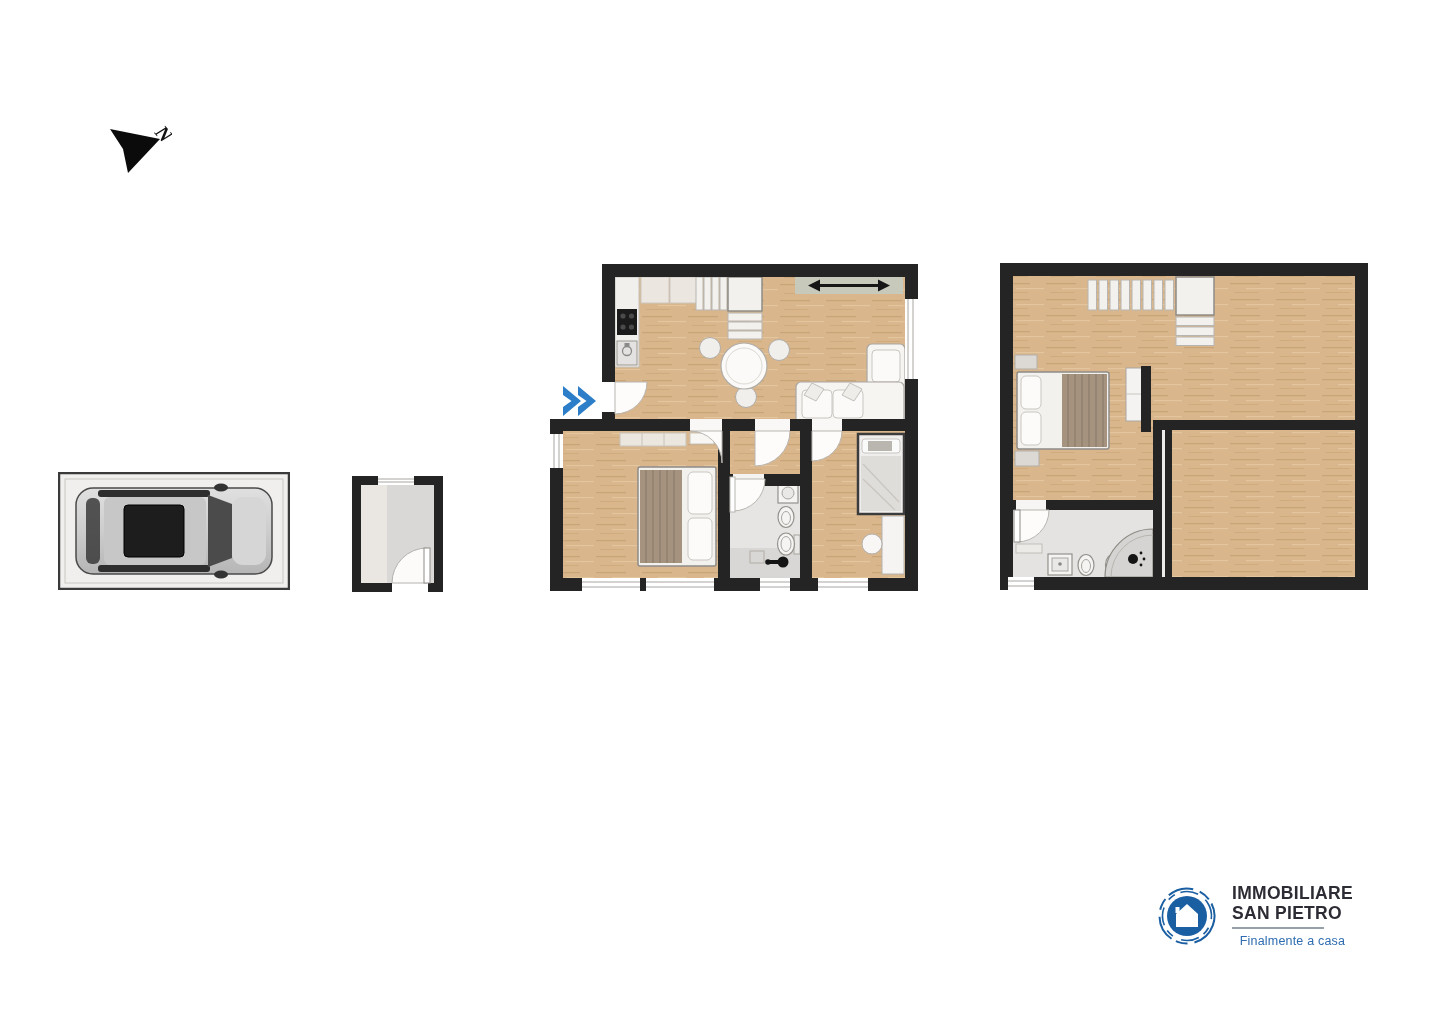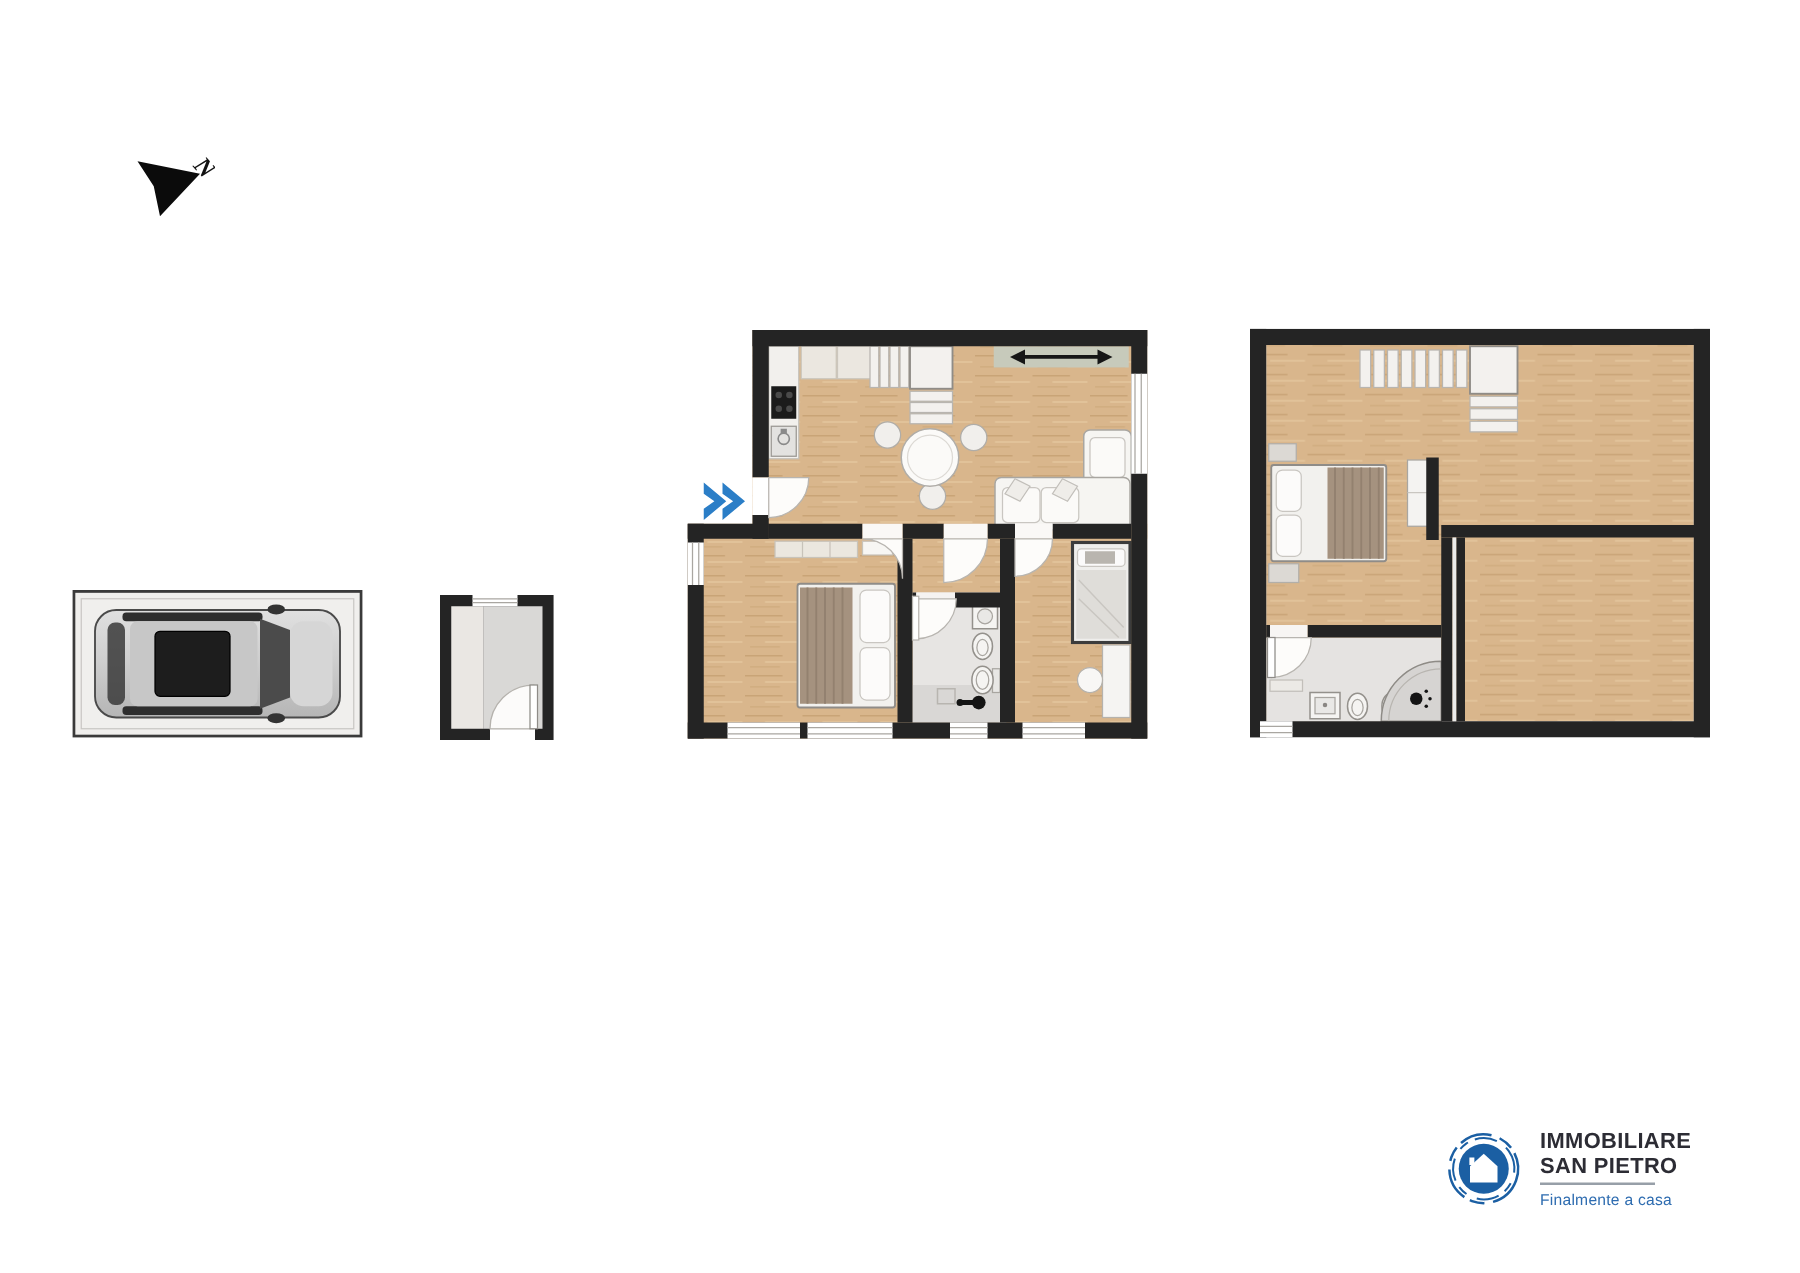--- a/index.html
+++ b/index.html
@@ -2,25 +2,25 @@
 <html><head>
 <meta charset="utf-8">
 <style>
   html,body{margin:0;padding:0;background:#ffffff;}
   .canvas{
     position:relative;width:1440px;height:1018px;background:#ffffff;overflow:hidden;
     font-family:"Liberation Sans", sans-serif;
   }
   .abs{position:absolute;}
   
-  .logo{position:absolute;left:1156px;top:884px;display:flex;align-items:center;gap:14px;margin-top:19px;}
+  .logo{position:absolute;left:1156px;top:884px;display:flex;align-items:center;gap:14px;}
   .logo-text{display:flex;flex-direction:column;}
   .logo-line{font-weight:700;font-size:17.5px;line-height:1.12;color:#2c2c34;letter-spacing:.3px;}
   .logo-divider{height:2px;background:#979fa8;width:92px;margin:4px 0 5px 0;}
-  .logo-tagline{font-size:12.5px;color:#2e6cb0;letter-spacing:.2px;}
+  .logo-tagline{font-size:12.5px;color:#2e6cb0;letter-spacing:.2px;text-align:center;}
 </style>
 </head>
 <body>
 
 <div class="canvas">
 
   <svg width="0" height="0" style="position:absolute" aria-hidden="true">
     <defs>
       <pattern id="wood" width="46" height="16" patternUnits="userSpaceOnUse">
         <rect width="46" height="16" fill="#d9b68c"></rect>

